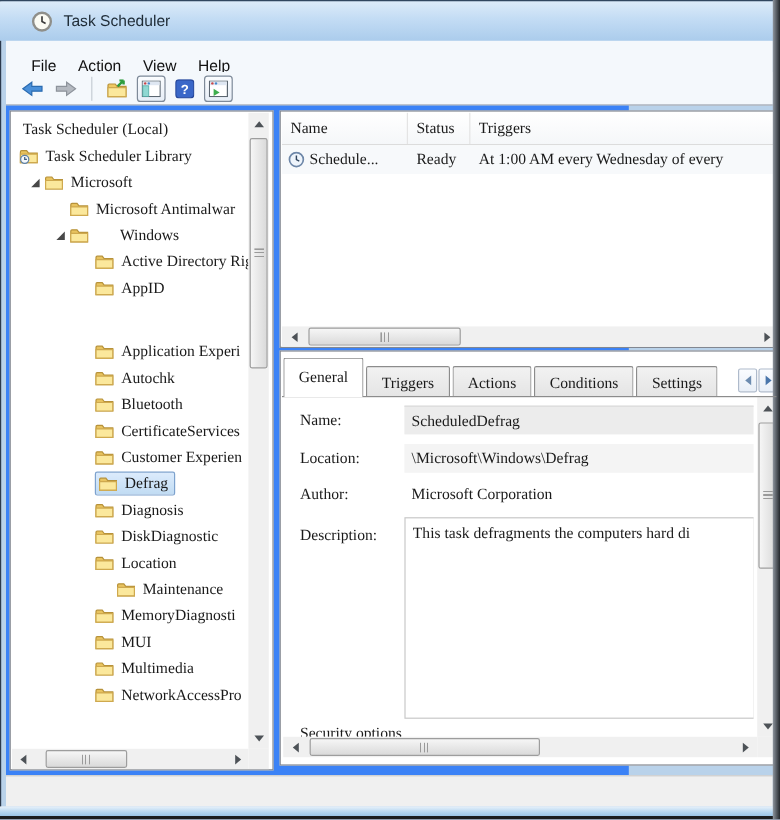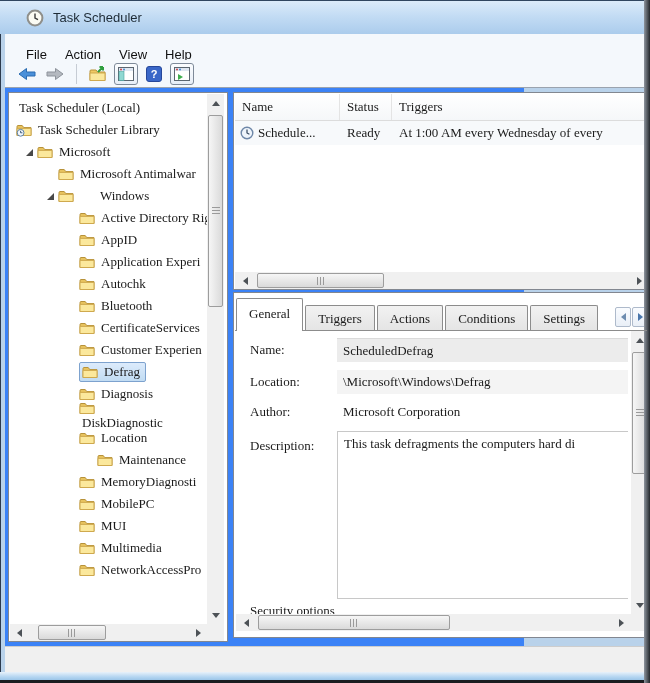--- a/index.html
+++ b/index.html
@@ -274,21 +274,21 @@
             <span class="tw"></span>
             <span style="display: inline-flex; align-items: center;">
               <span class="ti">
                 <svg width="16" height="14">
                   <use href="#i-folder"></use>
                 </svg>
               </span>
               <span class="tree-label">AppID</span>
             </span>
           </div>
-          <div class="tree-row" style="padding-left: 54px;">
+          <div class="tree-row" style="padding-left: 54px; margin-top: 31px;">
             <span class="tw"></span>
             <span style="display: inline-flex; align-items: center;">
               <span class="ti">
                 <svg width="16" height="14">
                   <use href="#i-folder"></use>
                 </svg>
               </span>
               <span class="tree-label">Application Experi</span>
             </span>
           </div>
@@ -353,21 +353,21 @@
               <span class="ti">
                 <svg width="16" height="14">
                   <use href="#i-folder"></use>
                 </svg>
               </span>
               <span class="tree-label">Diagnosis</span>
             </span>
           </div>
           <div class="tree-row" style="padding-left: 54px;">
             <span class="tw"></span>
-            <span style="display: inline-flex;  flex-direction: column;">
+            <span style="display: inline-flex; align-items: center;">
               <span class="ti">
                 <svg width="16" height="14">
                   <use href="#i-folder"></use>
                 </svg>
               </span>
               <span class="tree-label">DiskDiagnostic</span>
             </span>
           </div>
           <div class="tree-row" style="padding-left: 54px;">
             <span class="tw"></span>
@@ -393,31 +393,20 @@
           </div>
           <div class="tree-row" style="padding-left: 54px;">
             <span class="tw"></span>
             <span style="display: inline-flex; align-items: center;">
               <span class="ti">
                 <svg width="16" height="14">
                   <use href="#i-folder"></use>
                 </svg>
               </span>
               <span class="tree-label">MemoryDiagnosti</span>
-            </span>
-          </div>
-          <div class="tree-row" style="padding-left: 54px;">
-            <span class="tw"></span>
-            <span style="display: inline-flex; align-items: center;">
-              <span class="ti">
-                <svg width="16" height="14">
-                  <use href="#i-folder"></use>
-                </svg>
-              </span>
-              <span class="tree-label">MobilePC</span>
             </span>
           </div>
           <div class="tree-row" style="padding-left: 54px;">
             <span class="tw"></span>
             <span style="display: inline-flex; align-items: center;">
               <span class="ti">
                 <svg width="16" height="14">
                   <use href="#i-folder"></use>
                 </svg>
               </span>

